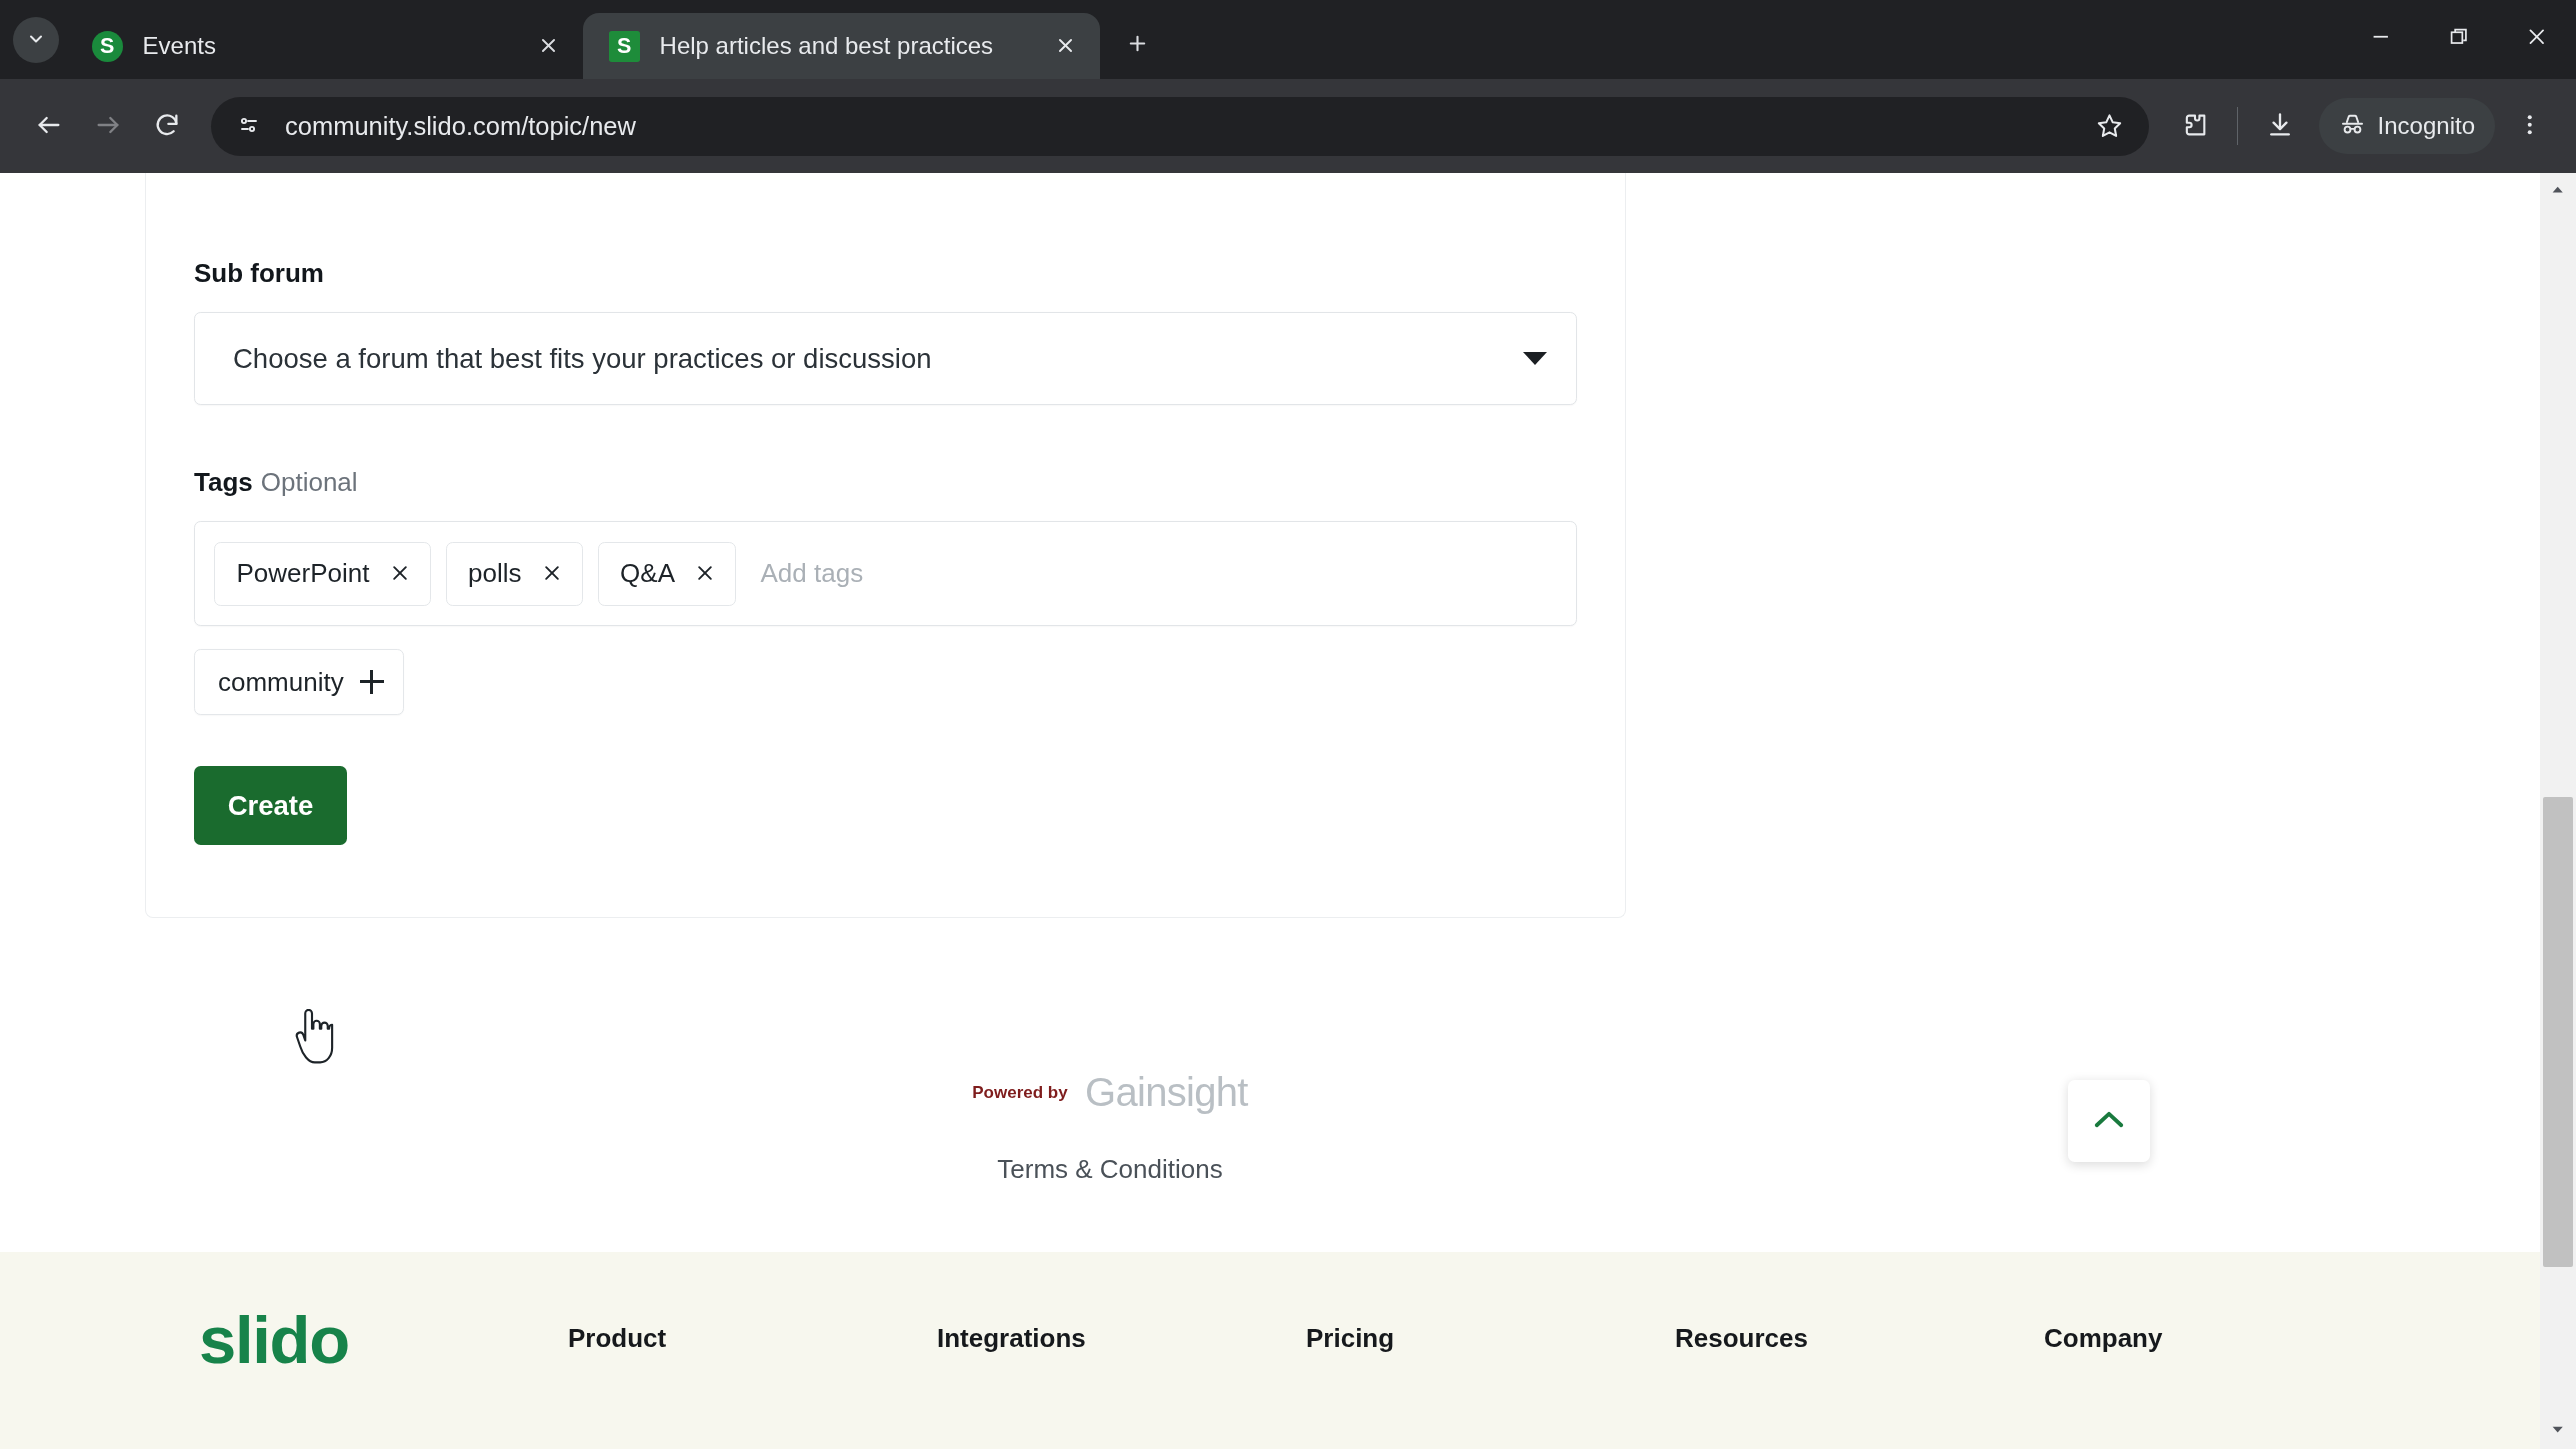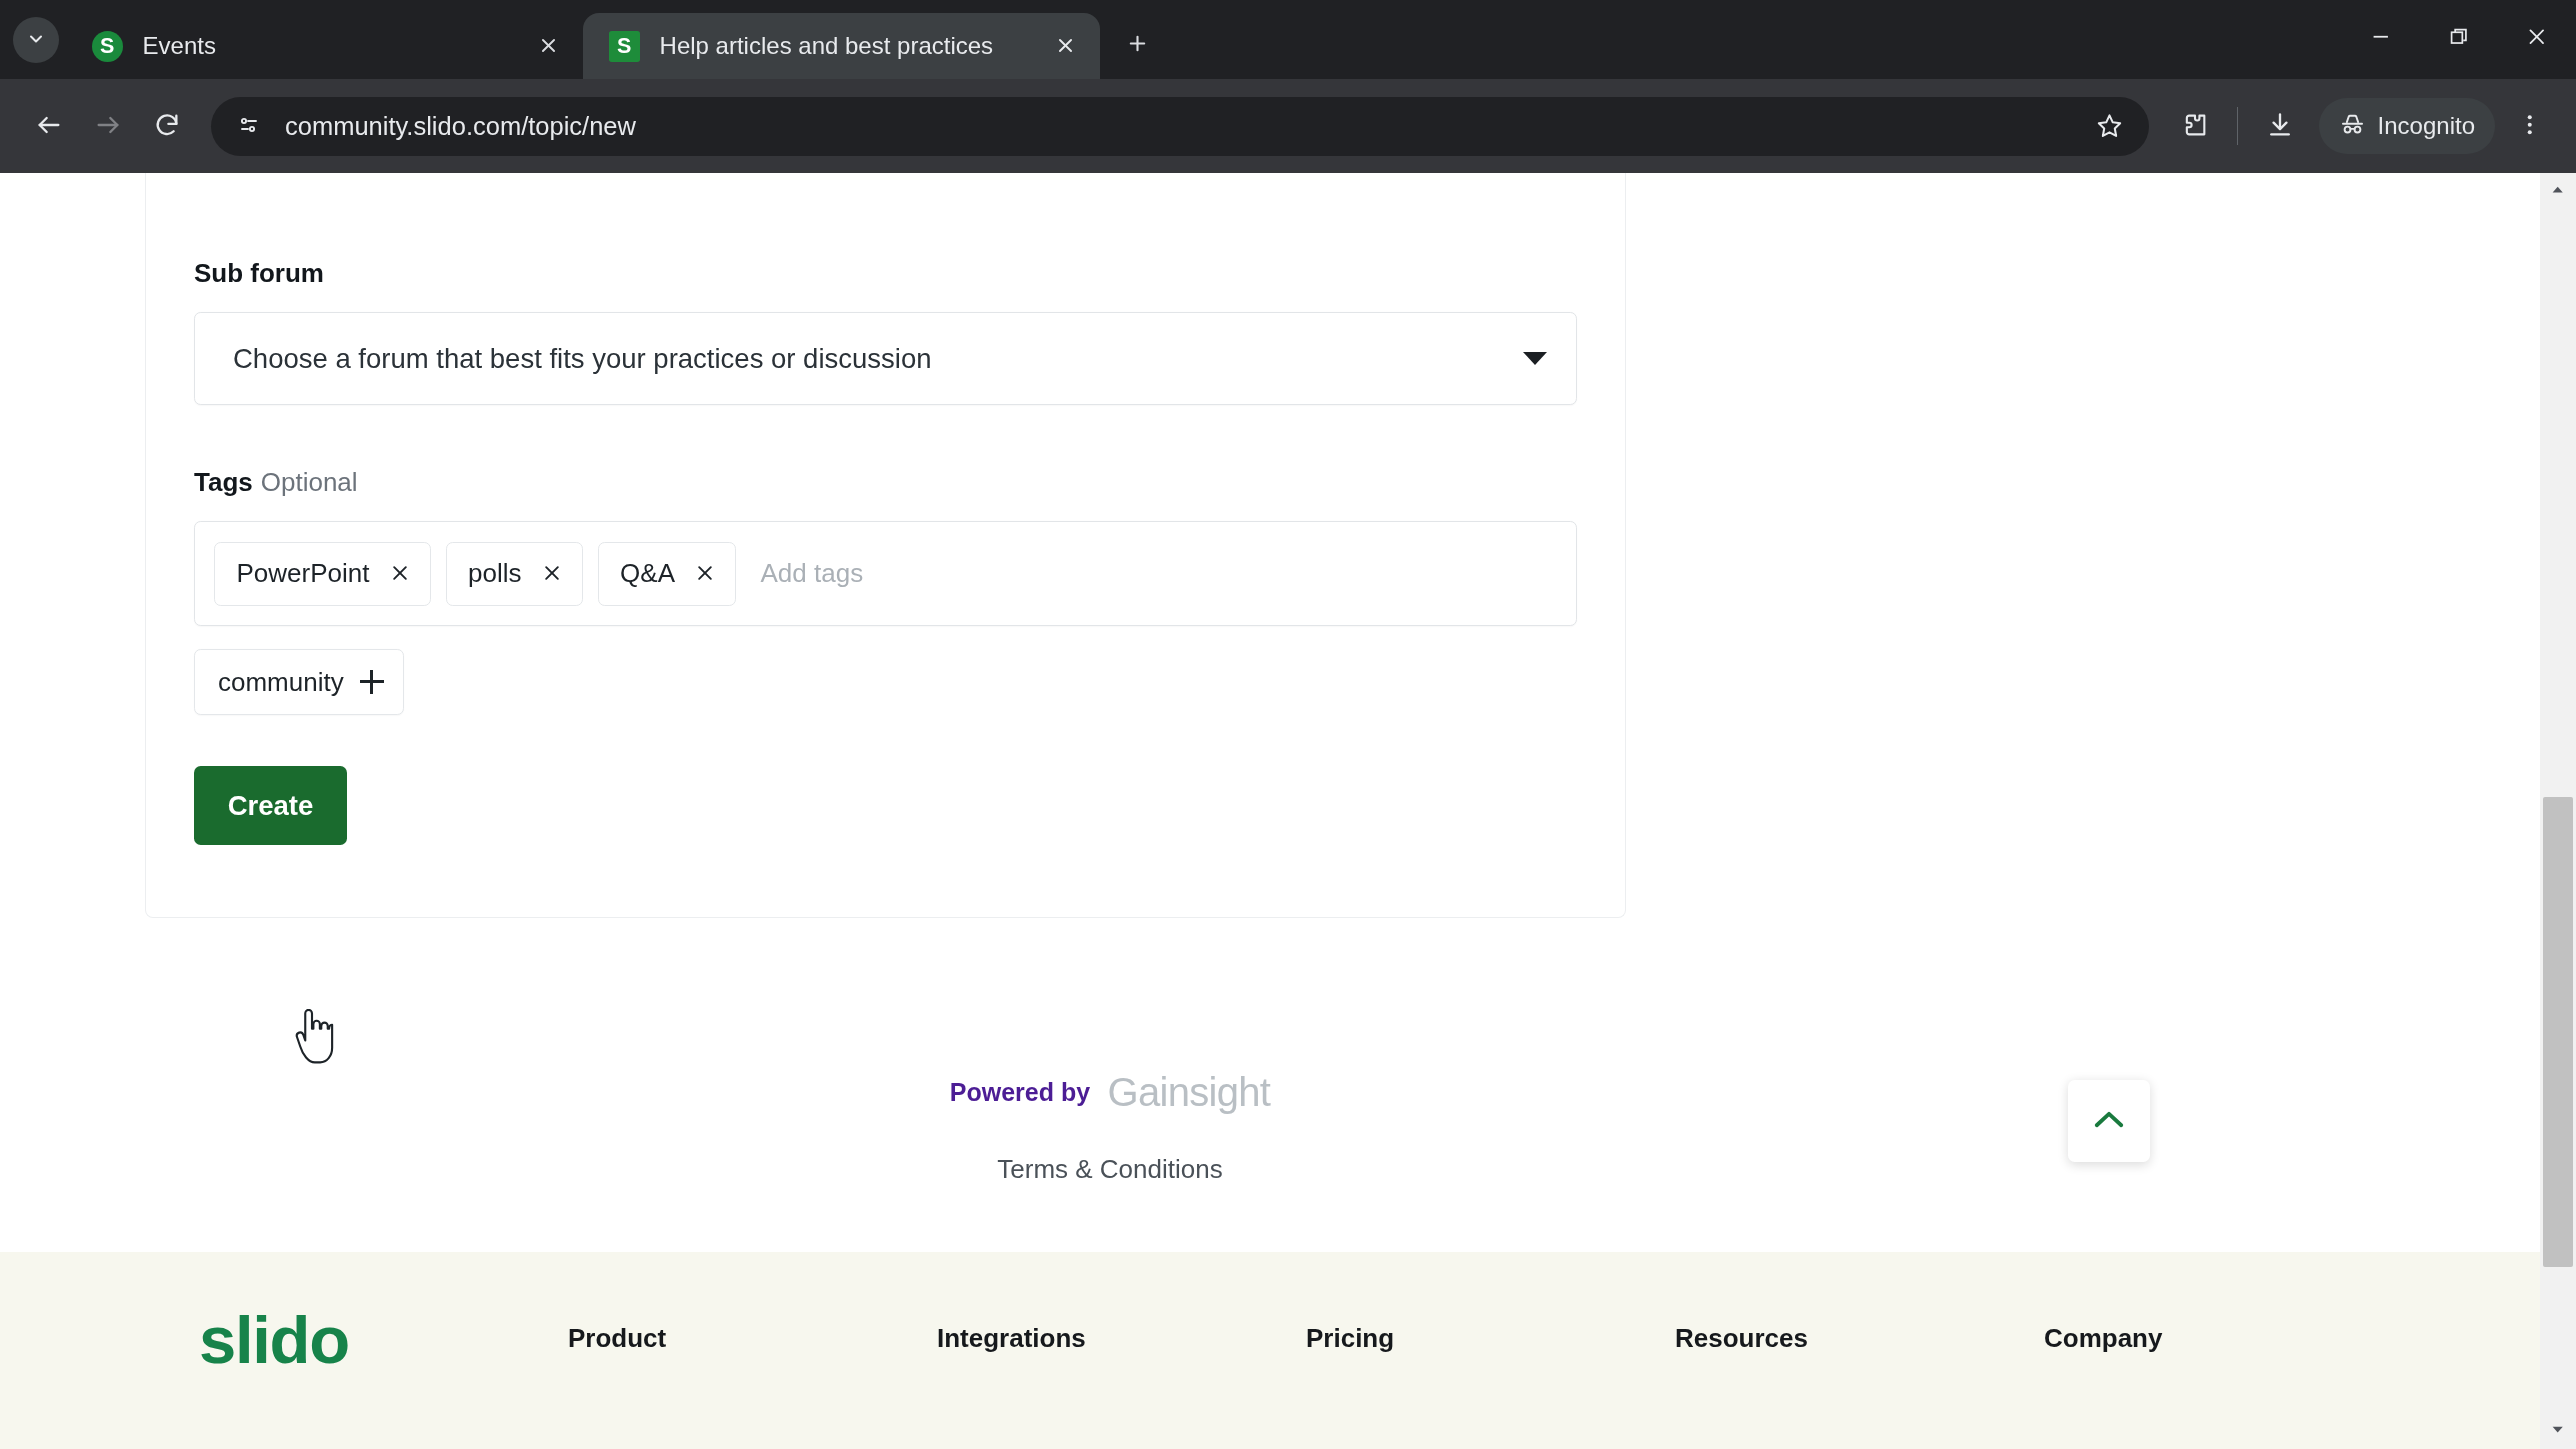--- a/index.html
+++ b/index.html
@@ -346,22 +346,22 @@
     left: 0; right: 36px; top: 897px;
     text-align: center;
   }
   .powered-row {
     display: flex;
     align-items: center;
     justify-content: center;
     gap: 17.4px;
   }
   .powered-by {
-    font-size: 25px;
-    color: #4c1d95;
+    font-size: 17px;
+    color: #7f1d1d;
     font-weight: bold;
   }
   .gainsight-logo {
     font-size: 40px;
     color: #b9bfc4;
     letter-spacing: -0.7px;
     font-weight: normal;
   }
   .terms {
     margin-top: 39px;

